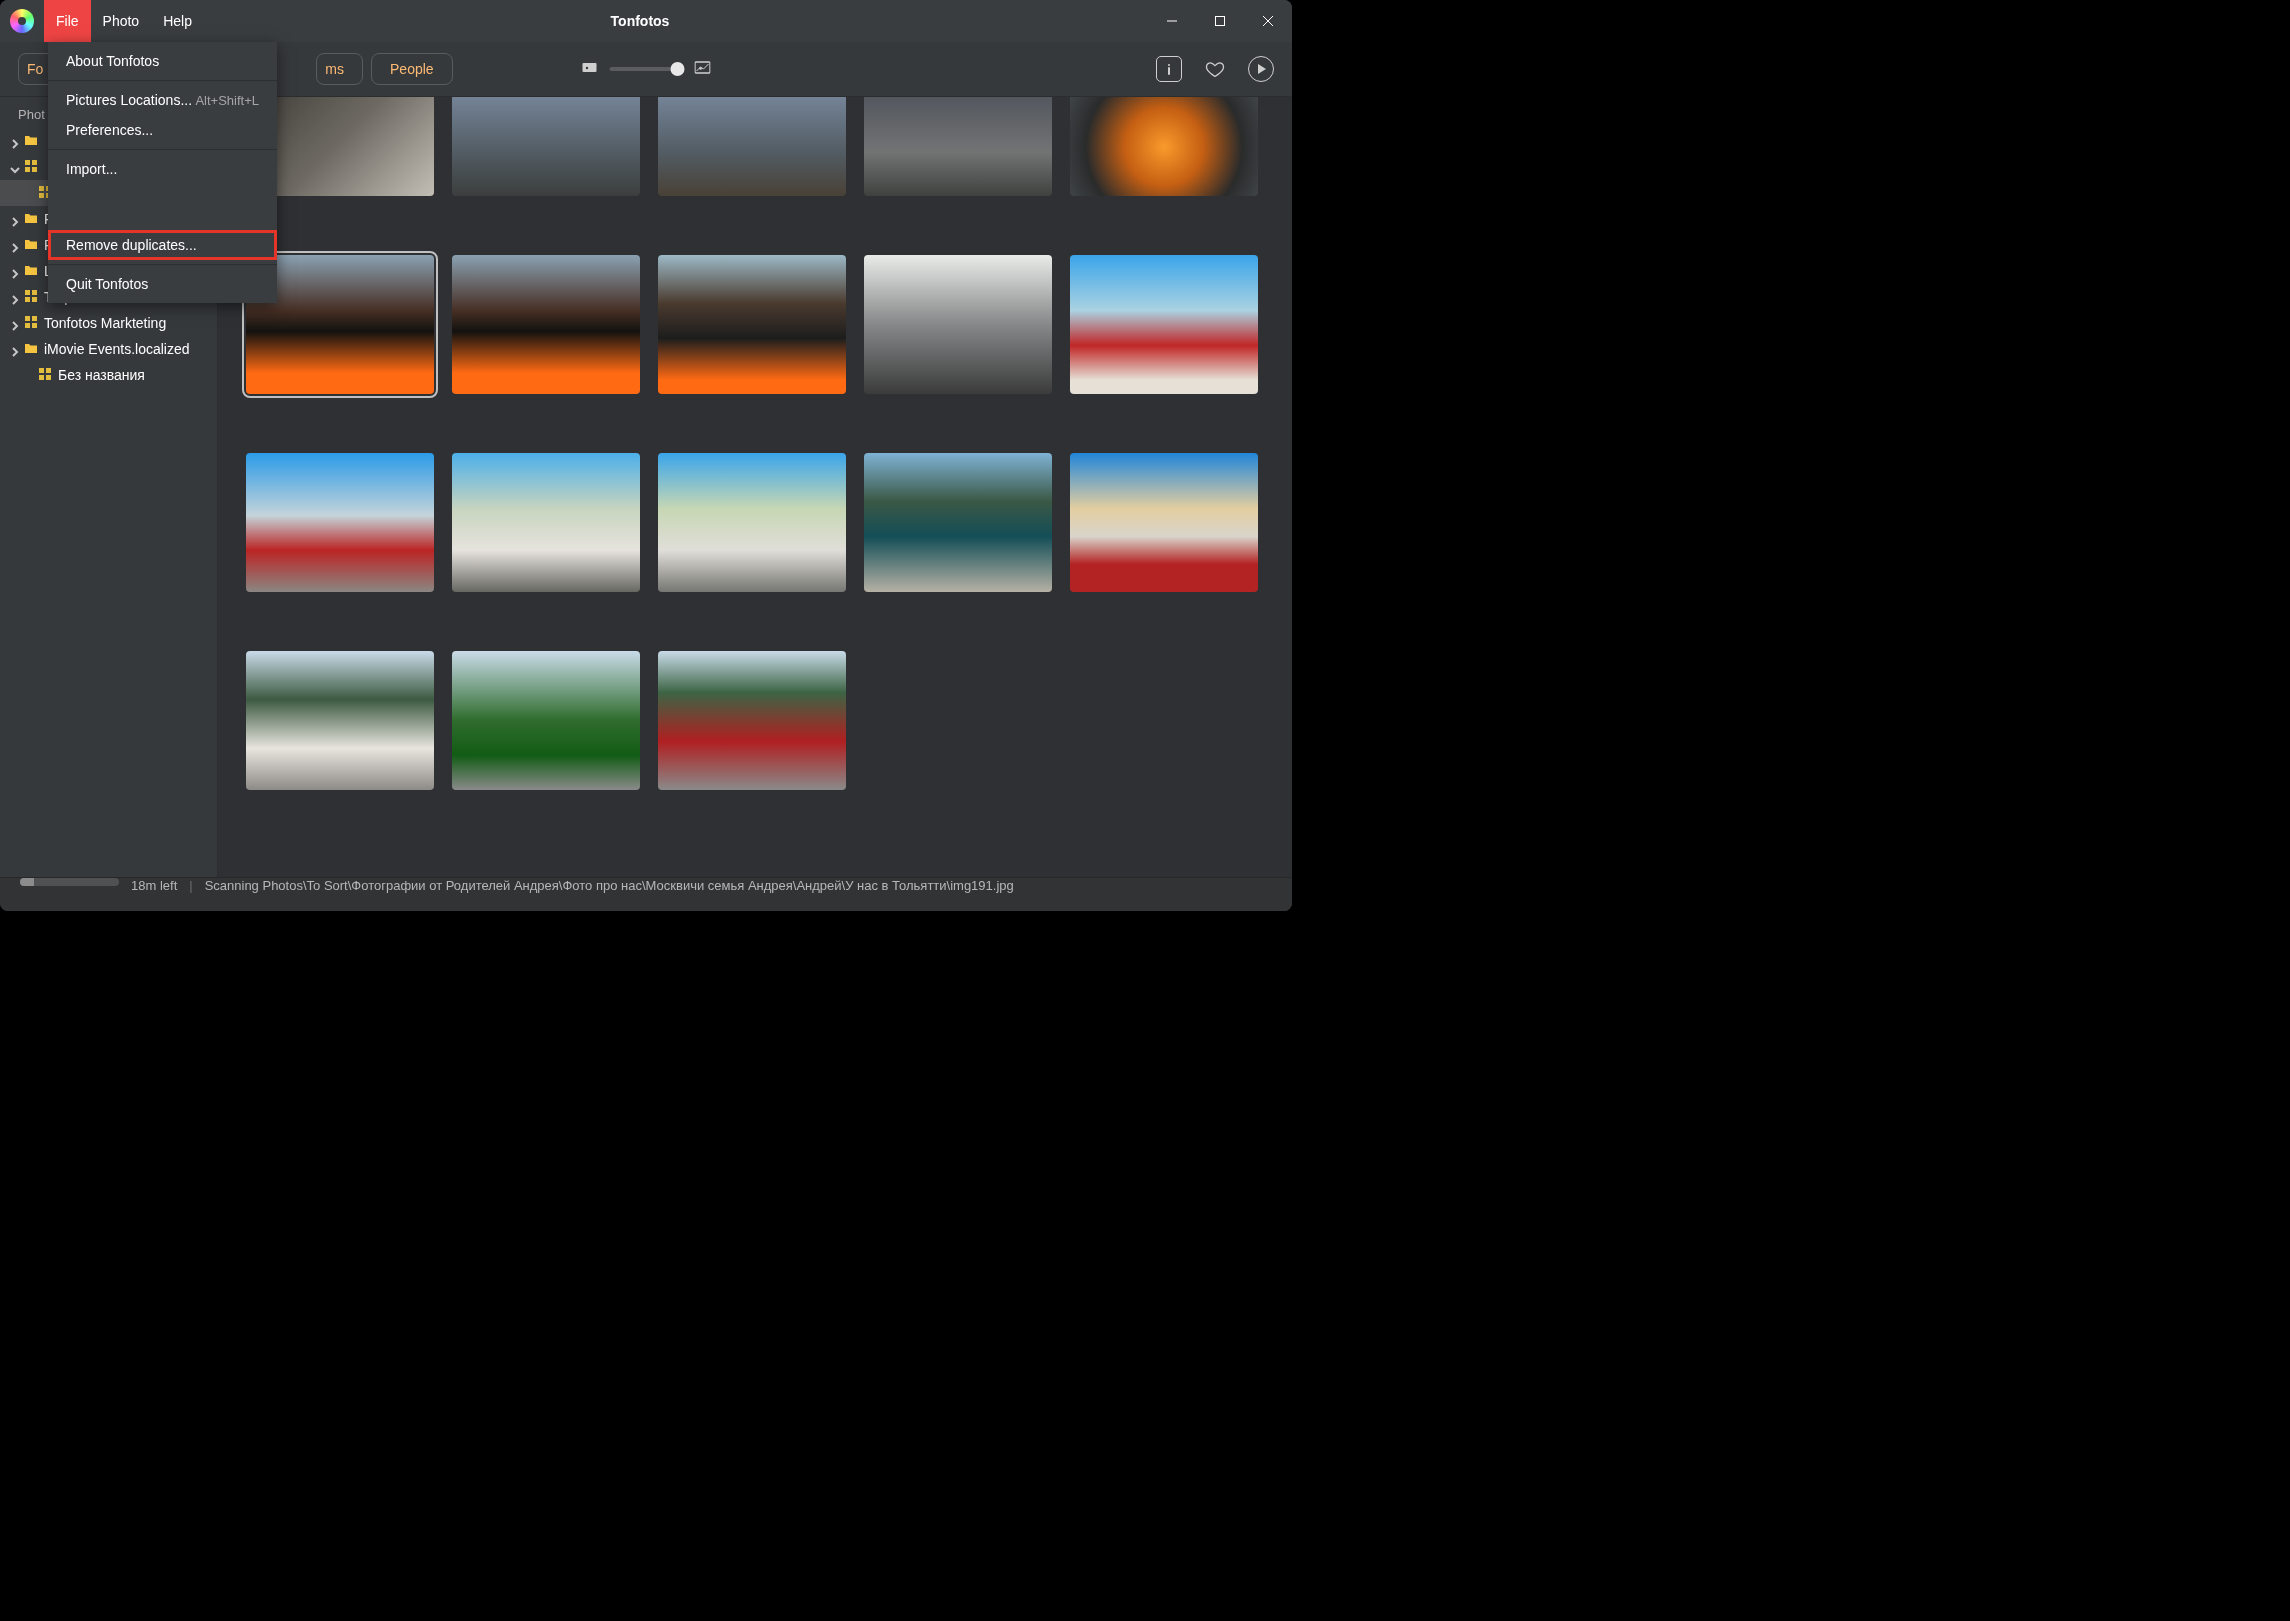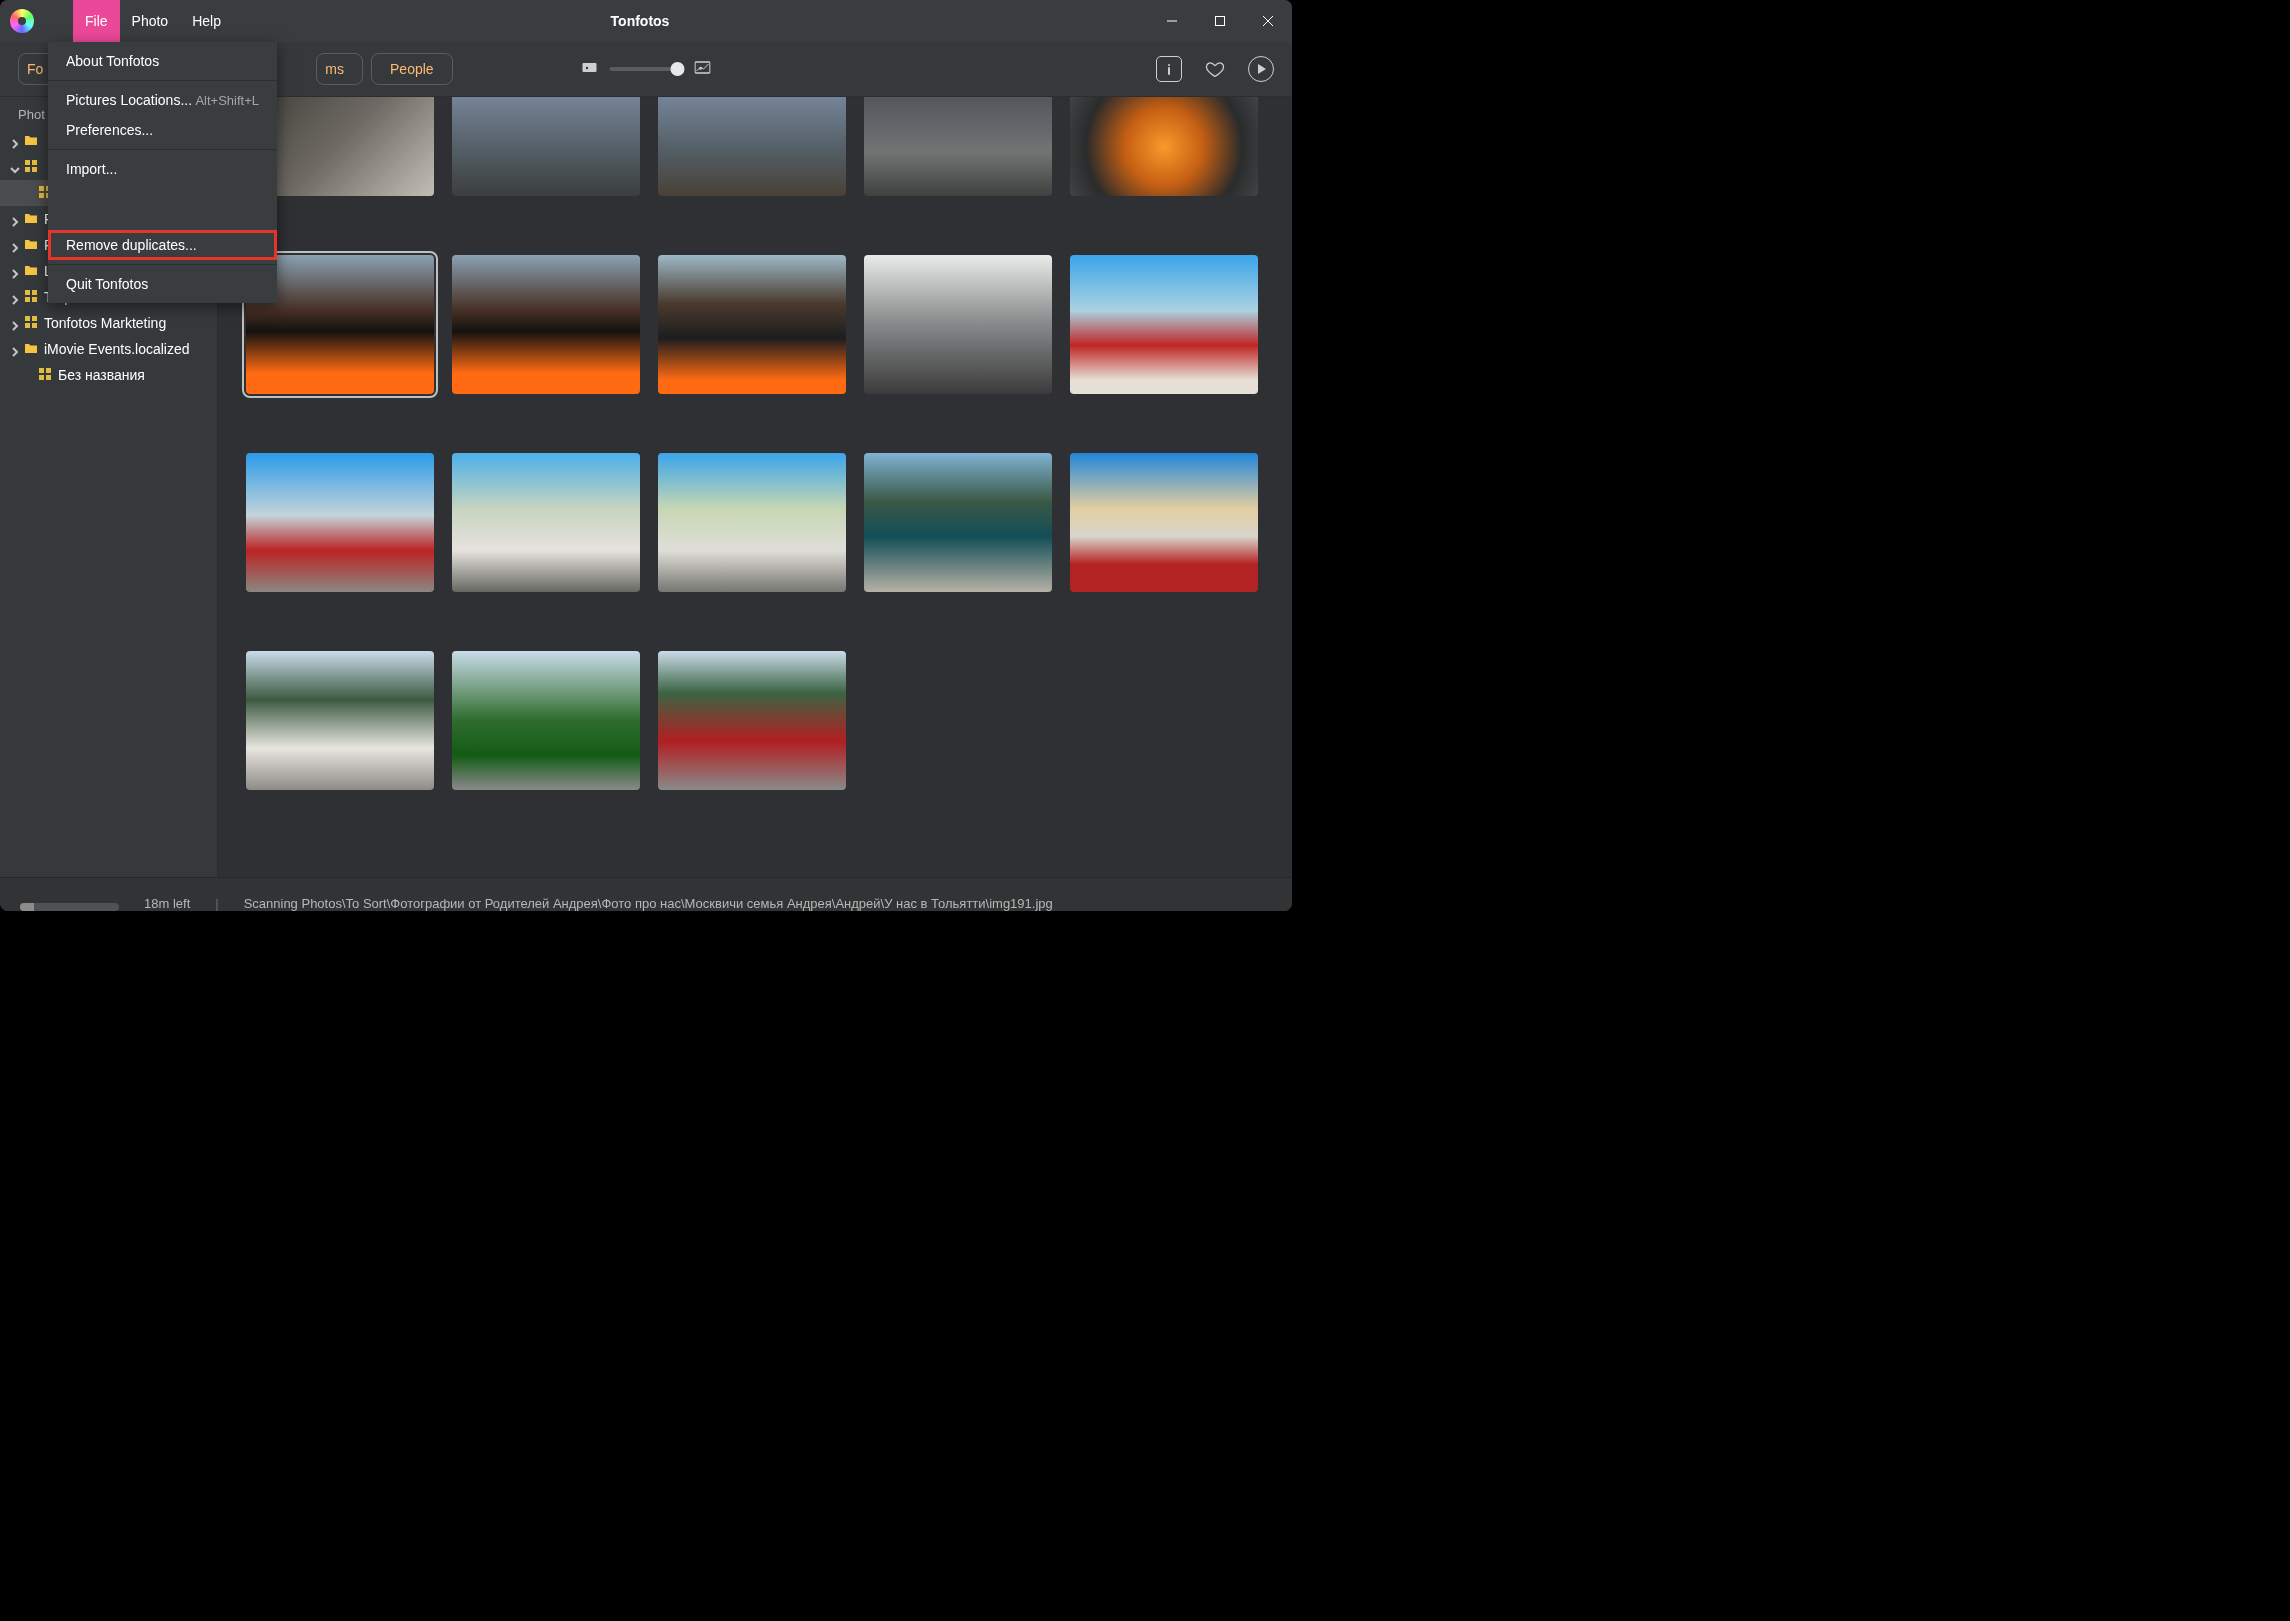--- a/index.html
+++ b/index.html
@@ -6,21 +6,21 @@
   html, body { width: 1292px; height: 911px; font-family:"Segoe UI",Arial,sans-serif; background:#000; color:#ffffff; }
   .app-window { width:100%; height:100%; background:#36393c; border-radius:8px; overflow:hidden; position:relative; display:flex; flex-direction:column; }
 
   
   .titlebar { height:42px; background:#3A3D40; display:flex; align-items:center; padding:0 0 0 10px; position:relative; z-index:50; }
   .logo { width:24px; height:24px; border-radius:50%; margin-right:10px;
           background:conic-gradient(#ff6,#6f6,#6ff,#66f,#f6f,#f66,#ff6); position:relative;}
   .logo::after { content:""; position:absolute; width:8px; height:8px; background:#3A3D40; border-radius:50%; top:8px; left:8px;}
   .menubar { display:flex; }
   .menubar-item { padding:0 12px; height:42px; display:flex; align-items:center; cursor:pointer; font-size:14px;}
-  .menubar-item.active { background:#ec4899;margin-left:29px; }
+  .menubar-item.active { background:#ef4444; }
   .app-title { position:absolute; left:0; right:12px; text-align:center; font-size:14px; font-weight:600; pointer-events:none;}
   .window-controls { margin-left:auto; display:flex; z-index:2;}
   .win-btn { width:48px; height:42px; display:flex; align-items:center; justify-content:center; cursor:pointer;}
   .win-btn svg { width:12px; height:12px; stroke:#fff; fill:none; stroke-width:1;}
 
   
   .dropdown { position:absolute; top:42px; left:48px; width:229px; background:#3A3D40; box-shadow:0 4px 14px rgba(0,0,0,.5); z-index:100; font-size:14px; padding:4px 0;}
   .dd-item { height:30px; display:flex; align-items:center; padding:0 18px; cursor:pointer; justify-content:space-between;}
   .dd-item .shortcut { color:#a5a5a5; font-size:13px;}
   .dd-item.highlighted { outline:3px solid #e53528; outline-offset:-3px;margin-top:46px;}
@@ -57,21 +57,21 @@
 
   
   .grid-area { flex:1; background:#2E3033; overflow:auto; padding:0 18px 30px 28px;}
   .thumb-row { display:flex; gap:18px; margin-bottom:59px; flex-wrap:wrap;}
   .thumb-row.first { margin-top:-10px;}
   .thumb { width:188px; height:139px; background:#888; border-radius:4px; flex-shrink:0; position:relative; overflow:hidden;}
   .thumb.part { height:109px; }
   .thumb.selected { outline:2px solid #c0c0c0; outline-offset:2px;}
 
   
-  .statusbar { height:34px; background:#313335; display:flex; align-items:flex-end; padding:0 20px; font-size:13px; color:#b7b7b7; gap:25px; border-top:1px solid #26282a;}
+  .statusbar { height:34px; background:#313335; display:flex; align-items:flex-start; padding:0 20px; font-size:13px; color:#b7b7b7; gap:12px; border-top:1px solid #26282a;}
   .progress { width:99px; height:8px; background:#4f5153; border-radius:4px; overflow:hidden;}
   .progress-fill { height:100%; width:14%; background:#8c8c8c;}
   .status-sep { color:#6c6c6c;}
 
   
   .g1{background:linear-gradient(135deg,#3d3b36 0%,#6e6a63 50%,#c3beb5 100%);}  
   .g2{background:linear-gradient(180deg,#7a8aa0 0%,#525c63 60%,#3b3e3d 100%);}  
   .g3{background:linear-gradient(180deg,#7a8aa0 0%,#525c63 60%,#494137 100%);}  
   .g4{background:linear-gradient(180deg,#4e525a 0%,#727474 60%,#3f413f 100%);}
   .g5{background:radial-gradient(circle at 50% 55%,#f99a2b 0%,#c55f13 35%,#2a2b2b 70%,#44494e 100%);} 

